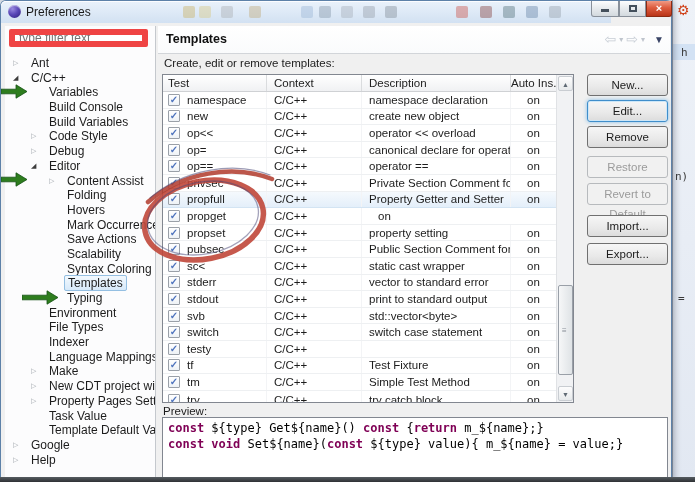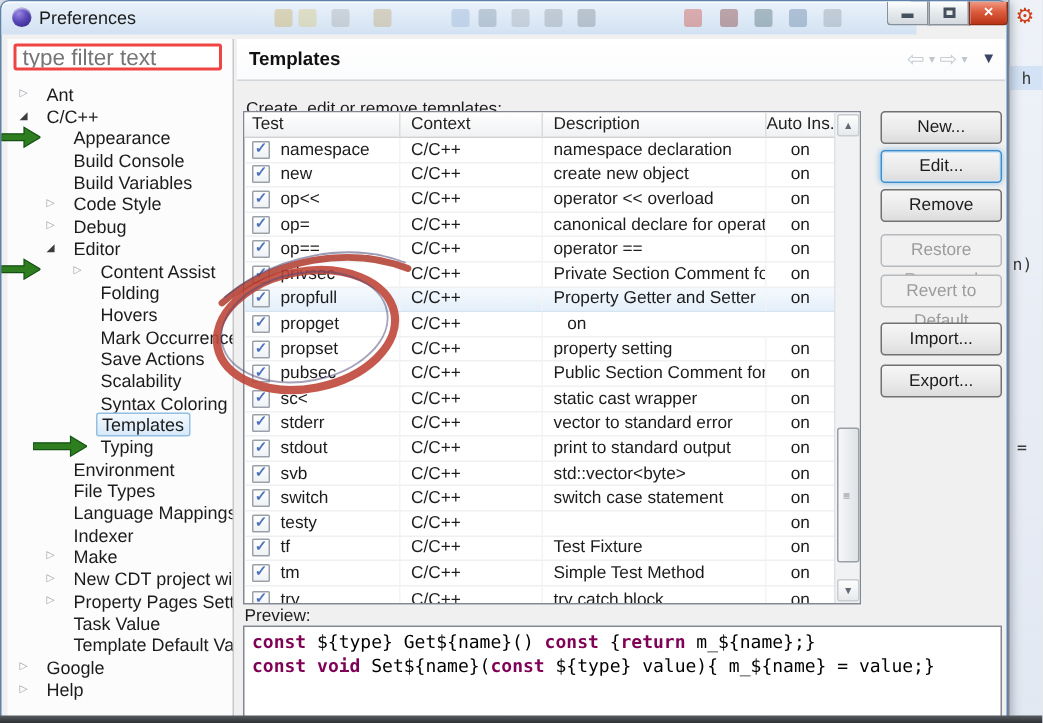--- a/index.html
+++ b/index.html
@@ -34,42 +34,42 @@
   .btn-close { left:645px; width:26px; border-radius:0 0 3px 0;
     background:linear-gradient(#f09a84,#dd5c3e 45%,#b93418); border-color:#8c2a12;
     color:#fff; font-size:11px; font-weight:bold; line-height:15px; }
   .g-min { width:8px; height:3px; background:#44505c; margin-top:8px !important; }
   .g-max { width:8px; height:7px; border:2px solid #44505c; }
 
   
   .sidebar { position:absolute; left:4px; top:25px; width:151px; height:456px;
     background:#fcfcfd; border-right:1px solid #c4c8cd; }
   .filter { position:absolute; left:4px; top:3px; width:139px; height:18px;
-    border:2px solid #ef4444; border-radius:2px; padding:0 4px; font-size:15px;
+    border:6px solid #ef4444; border-radius:2px; padding:0 4px; font-size:12px;
     color:#555; background:#fff; font-family:"Liberation Sans", sans-serif; }
   .tree { position:absolute; left:0; top:30px; width:150px; height:426px; overflow:hidden; }
   .titem { position:relative; height:14.7px; line-height:14.7px; font-size:12px; color:#1c1c1c; white-space:nowrap; }
   .titem .exp { position:absolute; top:0; font-size:7px; line-height:14.7px; }
   .exp.collapsed { color:#9aa0a6; }
   .exp.expanded  { color:#3c3c3c; }
   .lvl0 .exp { left:8px; }  .lvl0 .tlabel { margin-left:26px; }
   .lvl1 .exp { left:26px; } .lvl1 .tlabel { margin-left:44px; }
   .lvl2 .exp { left:44px; } .lvl2 .tlabel { margin-left:62px; }
   .titem.sel .tlabel { background:linear-gradient(#f3f9fe,#d7e9f9); border:1px solid #94bfe2;
     border-radius:2px; padding:0 3px; margin-left:59px; }
 
   
   .page-header { position:absolute; left:157px; top:25px; width:512px; height:28px;
     background:linear-gradient(#ffffff,#fafbfc); border-bottom:1px solid #d2d5d9; }
   .page-title { position:absolute; left:8px; top:6px; font-size:12.5px; font-weight:bold; color:#111; }
   .nav { position:absolute; right:6px; top:5px; display:flex; align-items:center; gap:3px; }
   .nav .arr { font-size:14px; color:#c7cdd5; }
   .nav .caret { font-size:8px; color:#bfc5cd; }
   .nav .menu-caret { font-size:10px; color:#3a4566; margin-left:6px; }
-  .subtitle { position:absolute; left:163px; top:66px; font-size:11.5px; color:#1c1c1c; }
+  .subtitle { position:absolute; left:163px; top:56px; font-size:11.5px; color:#1c1c1c; }
 
   
   .table { position:absolute; left:161px; top:73px; width:412px; height:329px;
     background:#fff; border:1px solid #828790; }
   .thead { position:absolute; left:0; top:0; width:393px; height:17px; display:flex;
     background:linear-gradient(#ffffff,#f0f1f3); border-bottom:1px solid #cfd1d4; }
   .th { font-size:11.5px; color:#222; line-height:16px; padding-left:7px;
     border-right:1px solid #dadcde; overflow:hidden; white-space:nowrap; }
   .rows { position:absolute; left:0; top:17px; width:393px; height:310px; overflow:hidden; }
   .trow { display:flex; height:16.6px; align-items:center; border-bottom:1px solid #eef0f2; }
@@ -141,39 +141,39 @@
           <span class="g g-max"></span>
         </span>
       <span class="win-btn btn-close">×</span>
     </div>
 
     <div class="sidebar">
       <input class="filter" placeholder="type filter text" style="">
       <div class="tree" id="tree">
           <div class="titem lvl0"><span class="exp collapsed">▷</span><span class="tlabel">Ant</span></div>
           <div class="titem lvl0"><span class="exp expanded">◢</span><span class="tlabel">C/C++</span></div>
-          <div class="titem lvl1"><span class="tlabel">Appearance</span></div>
+          <div class="titem lvl1"><span class="tlabel">Variables</span></div>
           <div class="titem lvl1"><span class="tlabel">Build Console</span></div>
           <div class="titem lvl1"><span class="tlabel">Build Variables</span></div>
           <div class="titem lvl1"><span class="exp collapsed">▷</span><span class="tlabel">Code Style</span></div>
           <div class="titem lvl1"><span class="exp collapsed">▷</span><span class="tlabel">Debug</span></div>
           <div class="titem lvl1"><span class="exp expanded">◢</span><span class="tlabel">Editor</span></div>
           <div class="titem lvl2"><span class="exp collapsed">▷</span><span class="tlabel">Content Assist</span></div>
           <div class="titem lvl2"><span class="tlabel">Folding</span></div>
           <div class="titem lvl2"><span class="tlabel">Hovers</span></div>
           <div class="titem lvl2"><span class="tlabel">Mark Occurrences</span></div>
           <div class="titem lvl2"><span class="tlabel">Save Actions</span></div>
           <div class="titem lvl2"><span class="tlabel">Scalability</span></div>
           <div class="titem lvl2"><span class="tlabel">Syntax Coloring</span></div>
           <div class="titem lvl2 sel"><span class="tlabel">Templates</span></div>
           <div class="titem lvl2"><span class="tlabel">Typing</span></div>
           <div class="titem lvl1"><span class="tlabel">Environment</span></div>
           <div class="titem lvl1"><span class="tlabel">File Types</span></div>
+          <div class="titem lvl1"><span class="tlabel">Indexer</span></div>
           <div class="titem lvl1"><span class="tlabel">Language Mappings</span></div>
-          <div class="titem lvl1"><span class="tlabel">Indexer</span></div>
           <div class="titem lvl1"><span class="exp collapsed">▷</span><span class="tlabel">Make</span></div>
           <div class="titem lvl1"><span class="exp collapsed">▷</span><span class="tlabel">New CDT project wizard</span></div>
           <div class="titem lvl1"><span class="exp collapsed">▷</span><span class="tlabel">Property Pages Settings</span></div>
           <div class="titem lvl1"><span class="tlabel">Task Value</span></div>
           <div class="titem lvl1"><span class="tlabel">Template Default Value</span></div>
           <div class="titem lvl0"><span class="exp collapsed">▷</span><span class="tlabel">Google</span></div>
           <div class="titem lvl0"><span class="exp collapsed">▷</span><span class="tlabel">Help</span></div>
         </div>
     </div>
 

